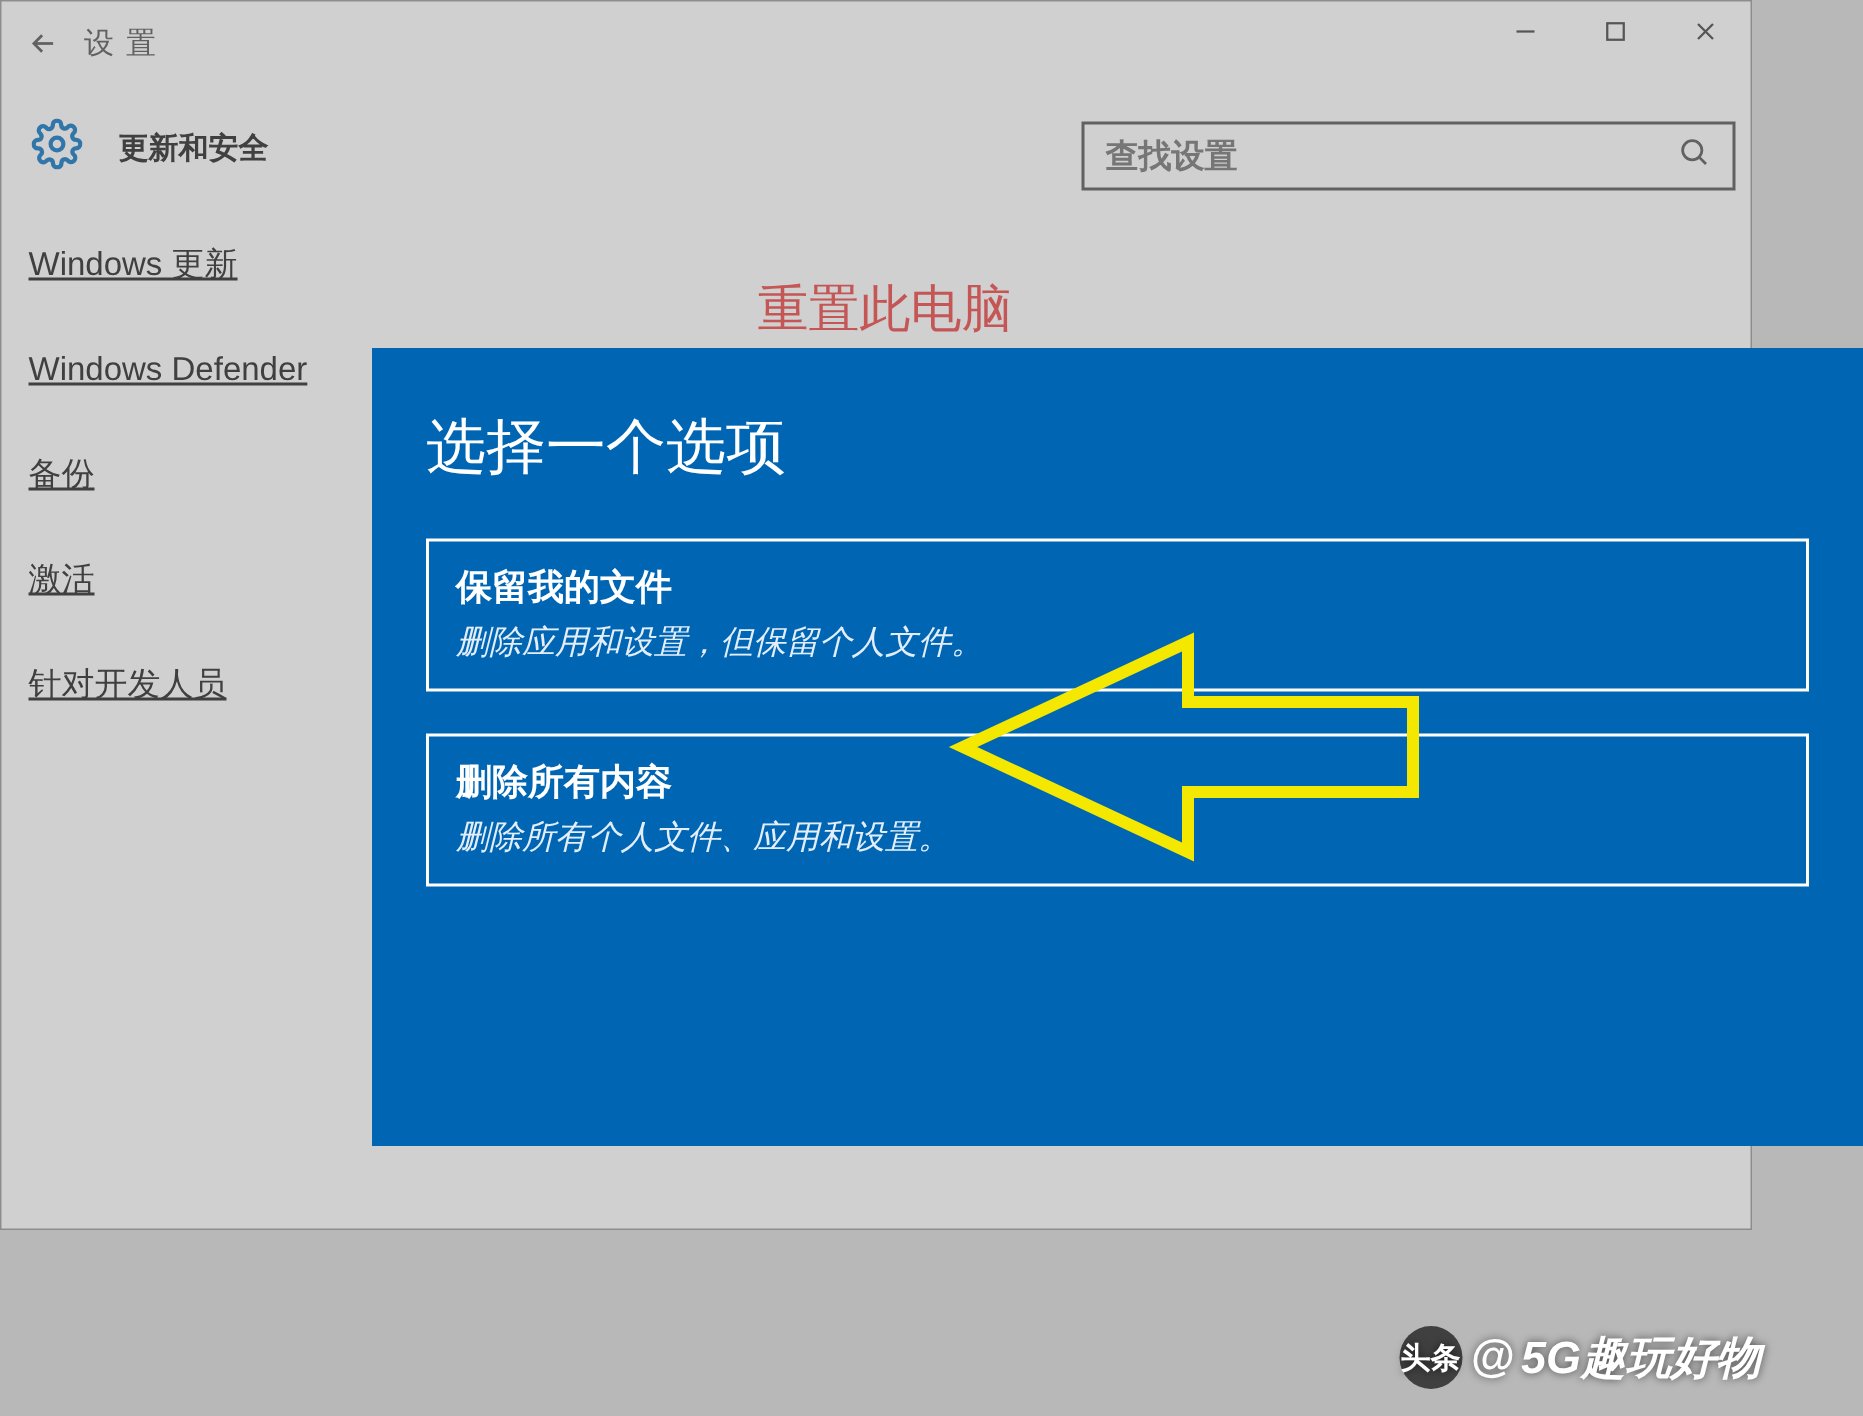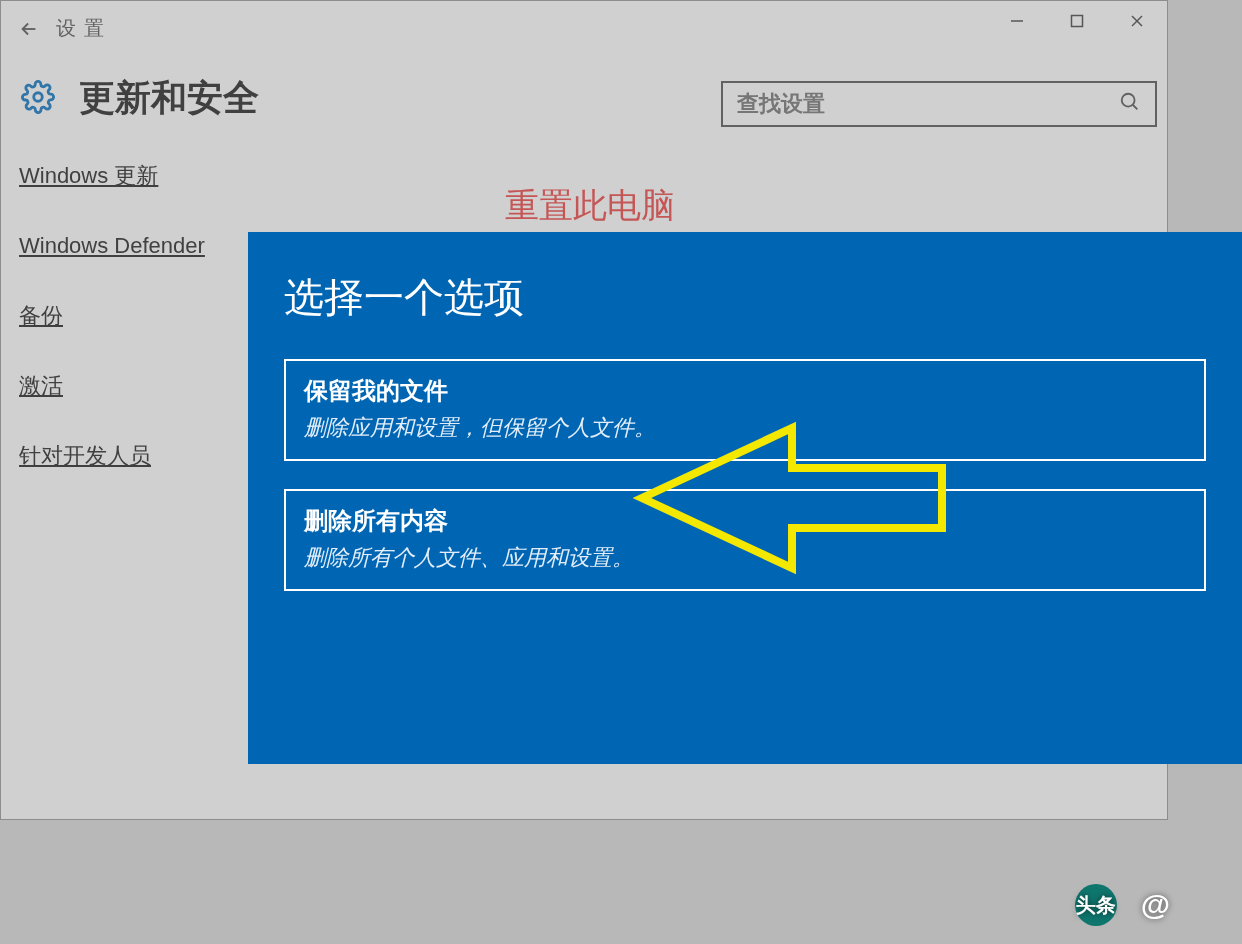--- a/index.html
+++ b/index.html
@@ -10,21 +10,21 @@
 
 .titlebar { position:relative; height:55px; display:flex; align-items:center; }
 .back-btn { width:55px; height:55px; display:flex; align-items:center; justify-content:center; color:#555; font-size:20px; }
 .title-text { color:#555; font-size:20px; letter-spacing:8px; }
 .win-controls { position:absolute; right:0; top:0; display:flex; }
 .win-btn { width:60px; height:40px; display:flex; align-items:center; justify-content:center; color:#444; }
 .win-btn svg { width:14px; height:14px; }
 
 .header-row { position:relative; height:85px; display:flex; align-items:center; }
 .gear { margin-left:20px; color:#0b74c4; }
-.page-title { margin-left:24px; font-size:36px; font-weight:700; color:#222; }
+.page-title { margin-left:24px; font-size:20px; font-weight:700; color:#222; }
 .search-box { position:absolute; left:720px; top:80px; width:436px; height:46px; border:2px solid #555; display:flex; align-items:center; padding:0 14px; }
 .search-box input { flex:1; border:none; outline:none; font-size:22px; color:#555; background:transparent;font-weight:bold; }
 .search-icon { color:#555; }
 
 .body-area { display:flex; height:calc(100% - 140px); }
 .sidebar { width:470px; }
 .sidebar-item { height:70px; display:flex; align-items:center; padding-left:18px; font-size:22px; color:#222;text-decoration:underline; }
 .sidebar-item.selected { background:#c7c7c7; }
 
 .main { flex:1; padding-top:42px; padding-left:34px; }
@@ -35,21 +35,21 @@
 .dialog-title { font-size:40px; font-weight:300; margin:38px 0 0 36px; }
 .option-box { position:relative; margin:34px 36px 0 36px; border:2px solid #fff; padding:14px 18px 16px 18px; }
 .option-box + .option-box { margin-top:28px; }
 .option-title { font-size:24px; font-weight:700; }
 .option-desc { font-size:22px; margin-top:6px; color:#e3eefa;font-style:italic; }
 .cancel-btn { position:absolute; right:34px; bottom:34px; width:132px; height:48px; border:2px solid #fff; background:#0073cc; color:#fff; font-size:22px; display:flex; align-items:center; justify-content:center; }
 
 .arrow { position:absolute; left:632px; top:418px; pointer-events:none; }
 
 .watermark { position:absolute; right:68px; bottom:18px; color:#fff; font-size:30px; font-weight:700; font-style:italic; display:flex; align-items:center; text-shadow:0 0 6px rgba(0,0,0,0.6); }
-.watermark .logo { width:42px; height:42px; border-radius:50%; background:#0f766e; color:#fff; display:flex; align-items:center; justify-content:center; font-size:20px; margin-right:24px; font-style:normal; }
+.watermark .logo { width:42px; height:42px; border-radius:50%; background:#404040; color:#fff; display:flex; align-items:center; justify-content:center; font-size:20px; margin-right:6px; font-style:normal; }
 .watermark .at { font-style:normal; margin-right:4px; }
 </style>
 </head>
 <body>
 
 <div class="window">
   <div class="titlebar">
     <div class="back-btn">
       <svg width="22" height="22" viewBox="0 0 24 24" fill="none" stroke="currentColor" stroke-width="2">
           <path d="M19 12H5"></path>
@@ -138,13 +138,14 @@
 
 </div>
 
 <svg class="arrow" width="320" height="160" viewBox="0 0 320 160">
   <path d="M 310 50 L 160 50 L 160 10 L 10 80 L 160 150 L 160 110 L 310 110 Z" fill="none" stroke="#f4e800" stroke-width="8" stroke-linejoin="miter"></path>
 </svg>
 
 <div class="watermark">
   <span class="logo">头条</span>
   <span class="at">@</span>
+  <span>5G趣玩好物</span>
 </div>
 
 </body></html>

